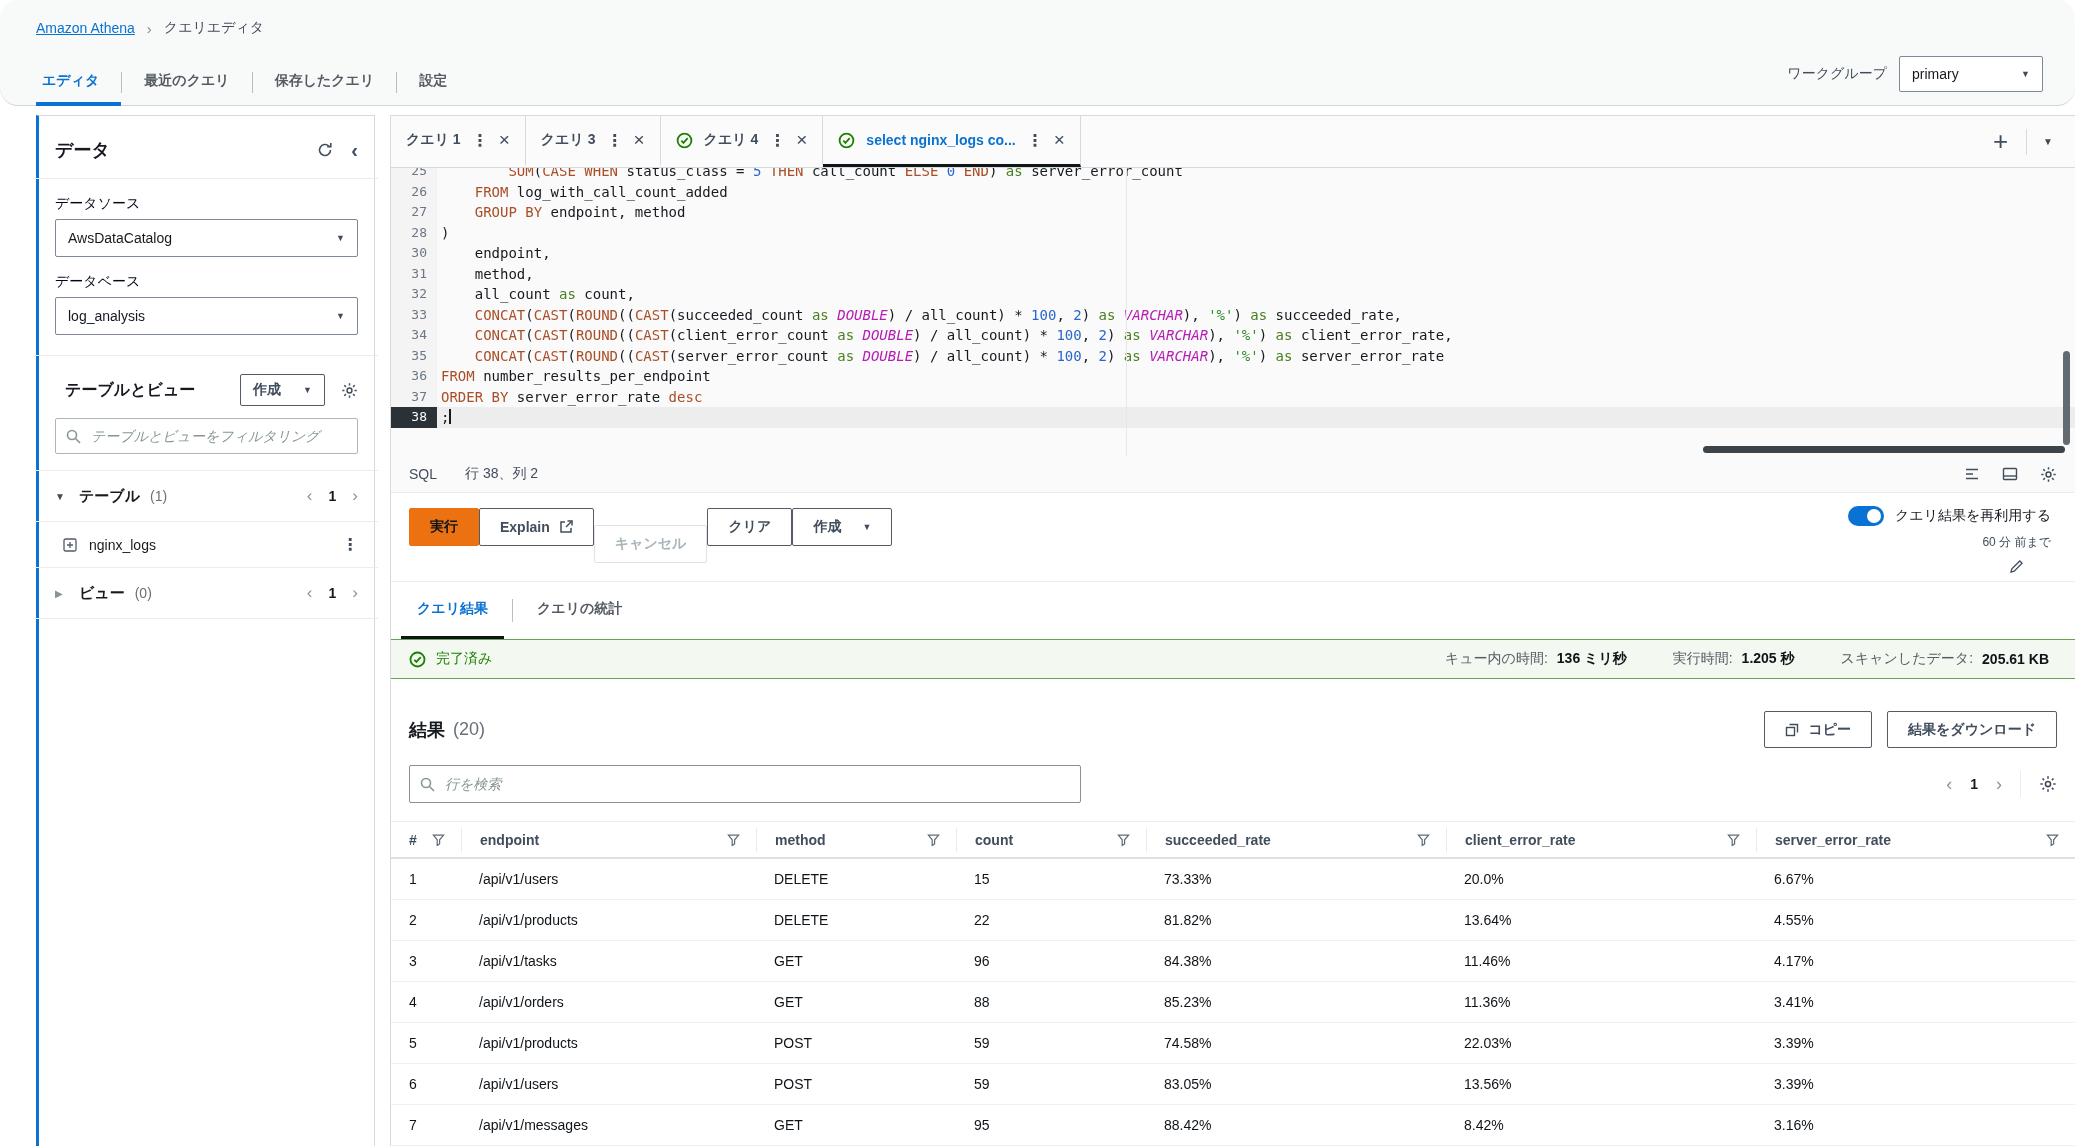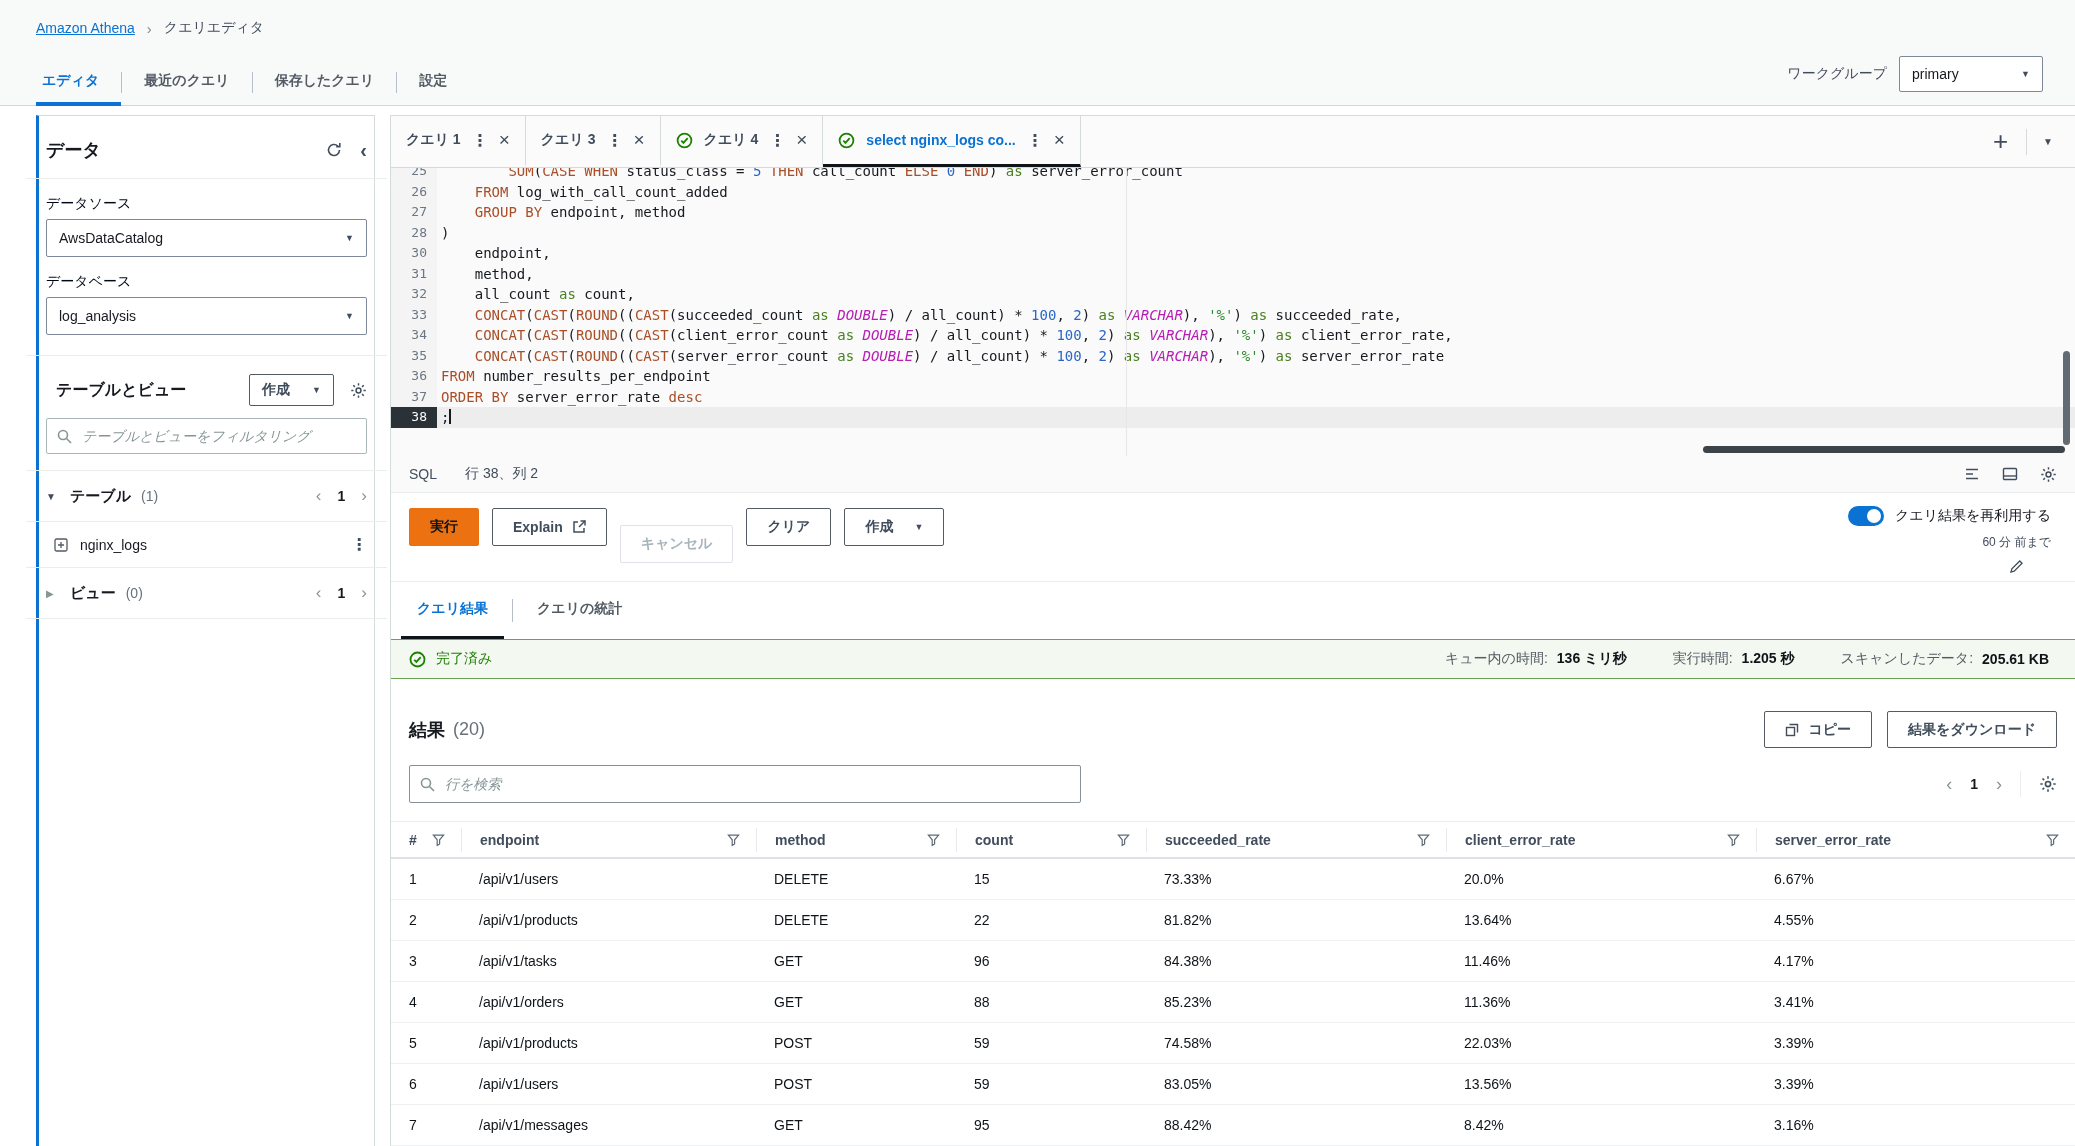--- a/index.html
+++ b/index.html
@@ -1,35 +1,35 @@
 <!DOCTYPE html>
 <html><head>
 <meta charset="utf-8">
 <style>
   html,body{margin:0;padding:0;}
   body{font-family:"Liberation Sans","DejaVu Sans",sans-serif;color:#16191f;}
   .page{position:relative;width:2075px;height:1146px;background:#fff;overflow:hidden;}
 
   
-  .header{position:absolute;top:0;left:0;right:0;height:106px;background:#f8f9f9;border-bottom:1px solid #d0d6d9;box-sizing:border-box;}
+  .header{position:absolute;top:0;left:0;right:0;height:106px;background:#f8f9f9;border-bottom:1px solid #d0d6d9;box-sizing:border-box;border-radius:18px;}
   .breadcrumb{position:absolute;top:19px;left:36px;font-size:14px;display:flex;align-items:center;gap:12px;}
   .bc-link{color:#0972d3;text-decoration:underline;cursor:pointer;}
   .bc-sep{color:#7d8998;font-size:15px;}
   .bc-cur{color:#414d5c;}
   .navtabs{position:absolute;left:36px;bottom:-1px;display:flex;align-items:stretch;height:47px;}
   .navtab{display:flex;align-items:center;padding:0 22px;font-weight:bold;font-size:14px;color:#545b64;cursor:pointer;border-bottom:4px solid transparent;box-sizing:border-box;}
   .navtab.active{color:#0972d3;border-bottom-color:#0972d3;}
   .navtab:first-child{padding-left:6px;}
   .navdiv{width:1px;background:#b6bec9;margin:13px 0;}
   .workgroup{position:absolute;right:32px;bottom:13px;display:flex;align-items:center;gap:12px;font-size:14px;color:#414d5c;}
   .select{min-width:118px;height:34px;background:#fff;border:1px solid #7d8998;border-radius:2px;display:flex;align-items:center;justify-content:space-between;padding:0 12px;font-size:14px;color:#16191f;cursor:pointer;}
   .caret{font-size:9px;color:#414d5c;margin-left:12px;}
 
   
-  .sidebar{position:absolute;left:36px;top:115px;width:339px;bottom:0;background:#fff;border:1px solid #d5dbdb;border-bottom:none;border-left:3px solid #0972d3;box-sizing:border-box;padding:0 7px;}
+  .sidebar{position:absolute;left:36px;top:115px;width:339px;bottom:0;background:#fff;border:1px solid #d5dbdb;border-bottom:none;border-left:3px solid #0972d3;box-sizing:border-box;padding:0 16px;}
   .sb-hr{border:none;border-top:1px solid #eaeded;margin:0 -20px;}
   .sb-head{display:flex;align-items:center;padding:22px 0 16px;}
   .sb-title{font-size:18px;font-weight:bold;flex:1;}
   .icon-btn{color:#414d5c;cursor:pointer;display:flex;align-items:center;margin-left:18px;}
   .chev{font-size:20px;line-height:14px;color:#414d5c;font-weight:bold;}
   .sb-label{margin:16px 0 6px;font-size:14px;color:#000716;}
   .sb-select{height:36px;}
   .tables-head{display:flex;align-items:center;margin:18px 0 12px;gap:14px;}
   .tv-title{font-size:16px;font-weight:bold;flex:1;margin-left:10px;}
   .btn-sm{height:32px;border:1px solid #545b64;border-radius:2px;font-weight:bold;font-size:14px;color:#414d5c;display:flex;align-items:center;padding:0 12px;gap:10px;background:#fff;cursor:pointer;}
@@ -75,21 +75,21 @@
   .cursor{display:inline-block;width:2px;height:15px;background:#16191f;vertical-align:-2px;}
   .pmargin{position:absolute;top:0;bottom:0;left:735px;width:1px;background:#e7e7e7;}
   .vscroll{position:absolute;right:5px;top:183px;width:7px;height:94px;background:#636b72;border-radius:4px;cursor:pointer;}
   .hscroll{position:absolute;bottom:3px;left:1312px;right:10px;height:7px;background:#3d4449;border-radius:4px;cursor:pointer;}
 
   .estatus{height:36px;display:flex;align-items:center;gap:28px;padding:0 18px;background:#fafafa;border-bottom:1px solid #eaeded;font-size:14px;color:#414d5c;}
   .estatus .right{margin-left:auto;display:flex;gap:22px;align-items:center;}
   .estatus .right span{cursor:pointer;display:flex;align-items:center;}
 
   
-  .actions{display:flex;align-items:flex-start;gap:13px;padding:15px 18px 18px;border-bottom:1px solid #eaeded;position:relative;}
+  .actions{display:flex;align-items:flex-start;padding:15px 18px 18px;border-bottom:1px solid #eaeded;position:relative;}
   .btn{height:38px;display:inline-flex;align-items:center;gap:9px;padding:0 20px;border-radius:2px;font-weight:bold;font-size:14px;cursor:pointer;background:#fff;border:1px solid #545b64;color:#414d5c;box-sizing:border-box;font-family:inherit;}
   .btn.primary{background:#ec7211;border-color:#ec7211;color:#0f1419;}
   .btn.disabled{border-color:#dfe3e8;color:#a8b4bb;cursor:default;margin-top:17px;}
   .reuse{position:absolute;right:24px;top:13px;display:flex;flex-direction:column;align-items:flex-end;gap:8px;}
   .toggle-row{display:flex;align-items:center;gap:11px;font-size:14px;color:#16191f;}
   .toggle{width:36px;height:20px;border-radius:10px;background:#0972d3;position:relative;cursor:pointer;}
   .toggle::after{content:"";position:absolute;right:3px;top:3px;width:14px;height:14px;border-radius:50%;background:#fff;}
   .duration{font-size:12px;color:#414d5c;display:flex;gap:9px;align-items:center;flex-direction:column;}
 
   

